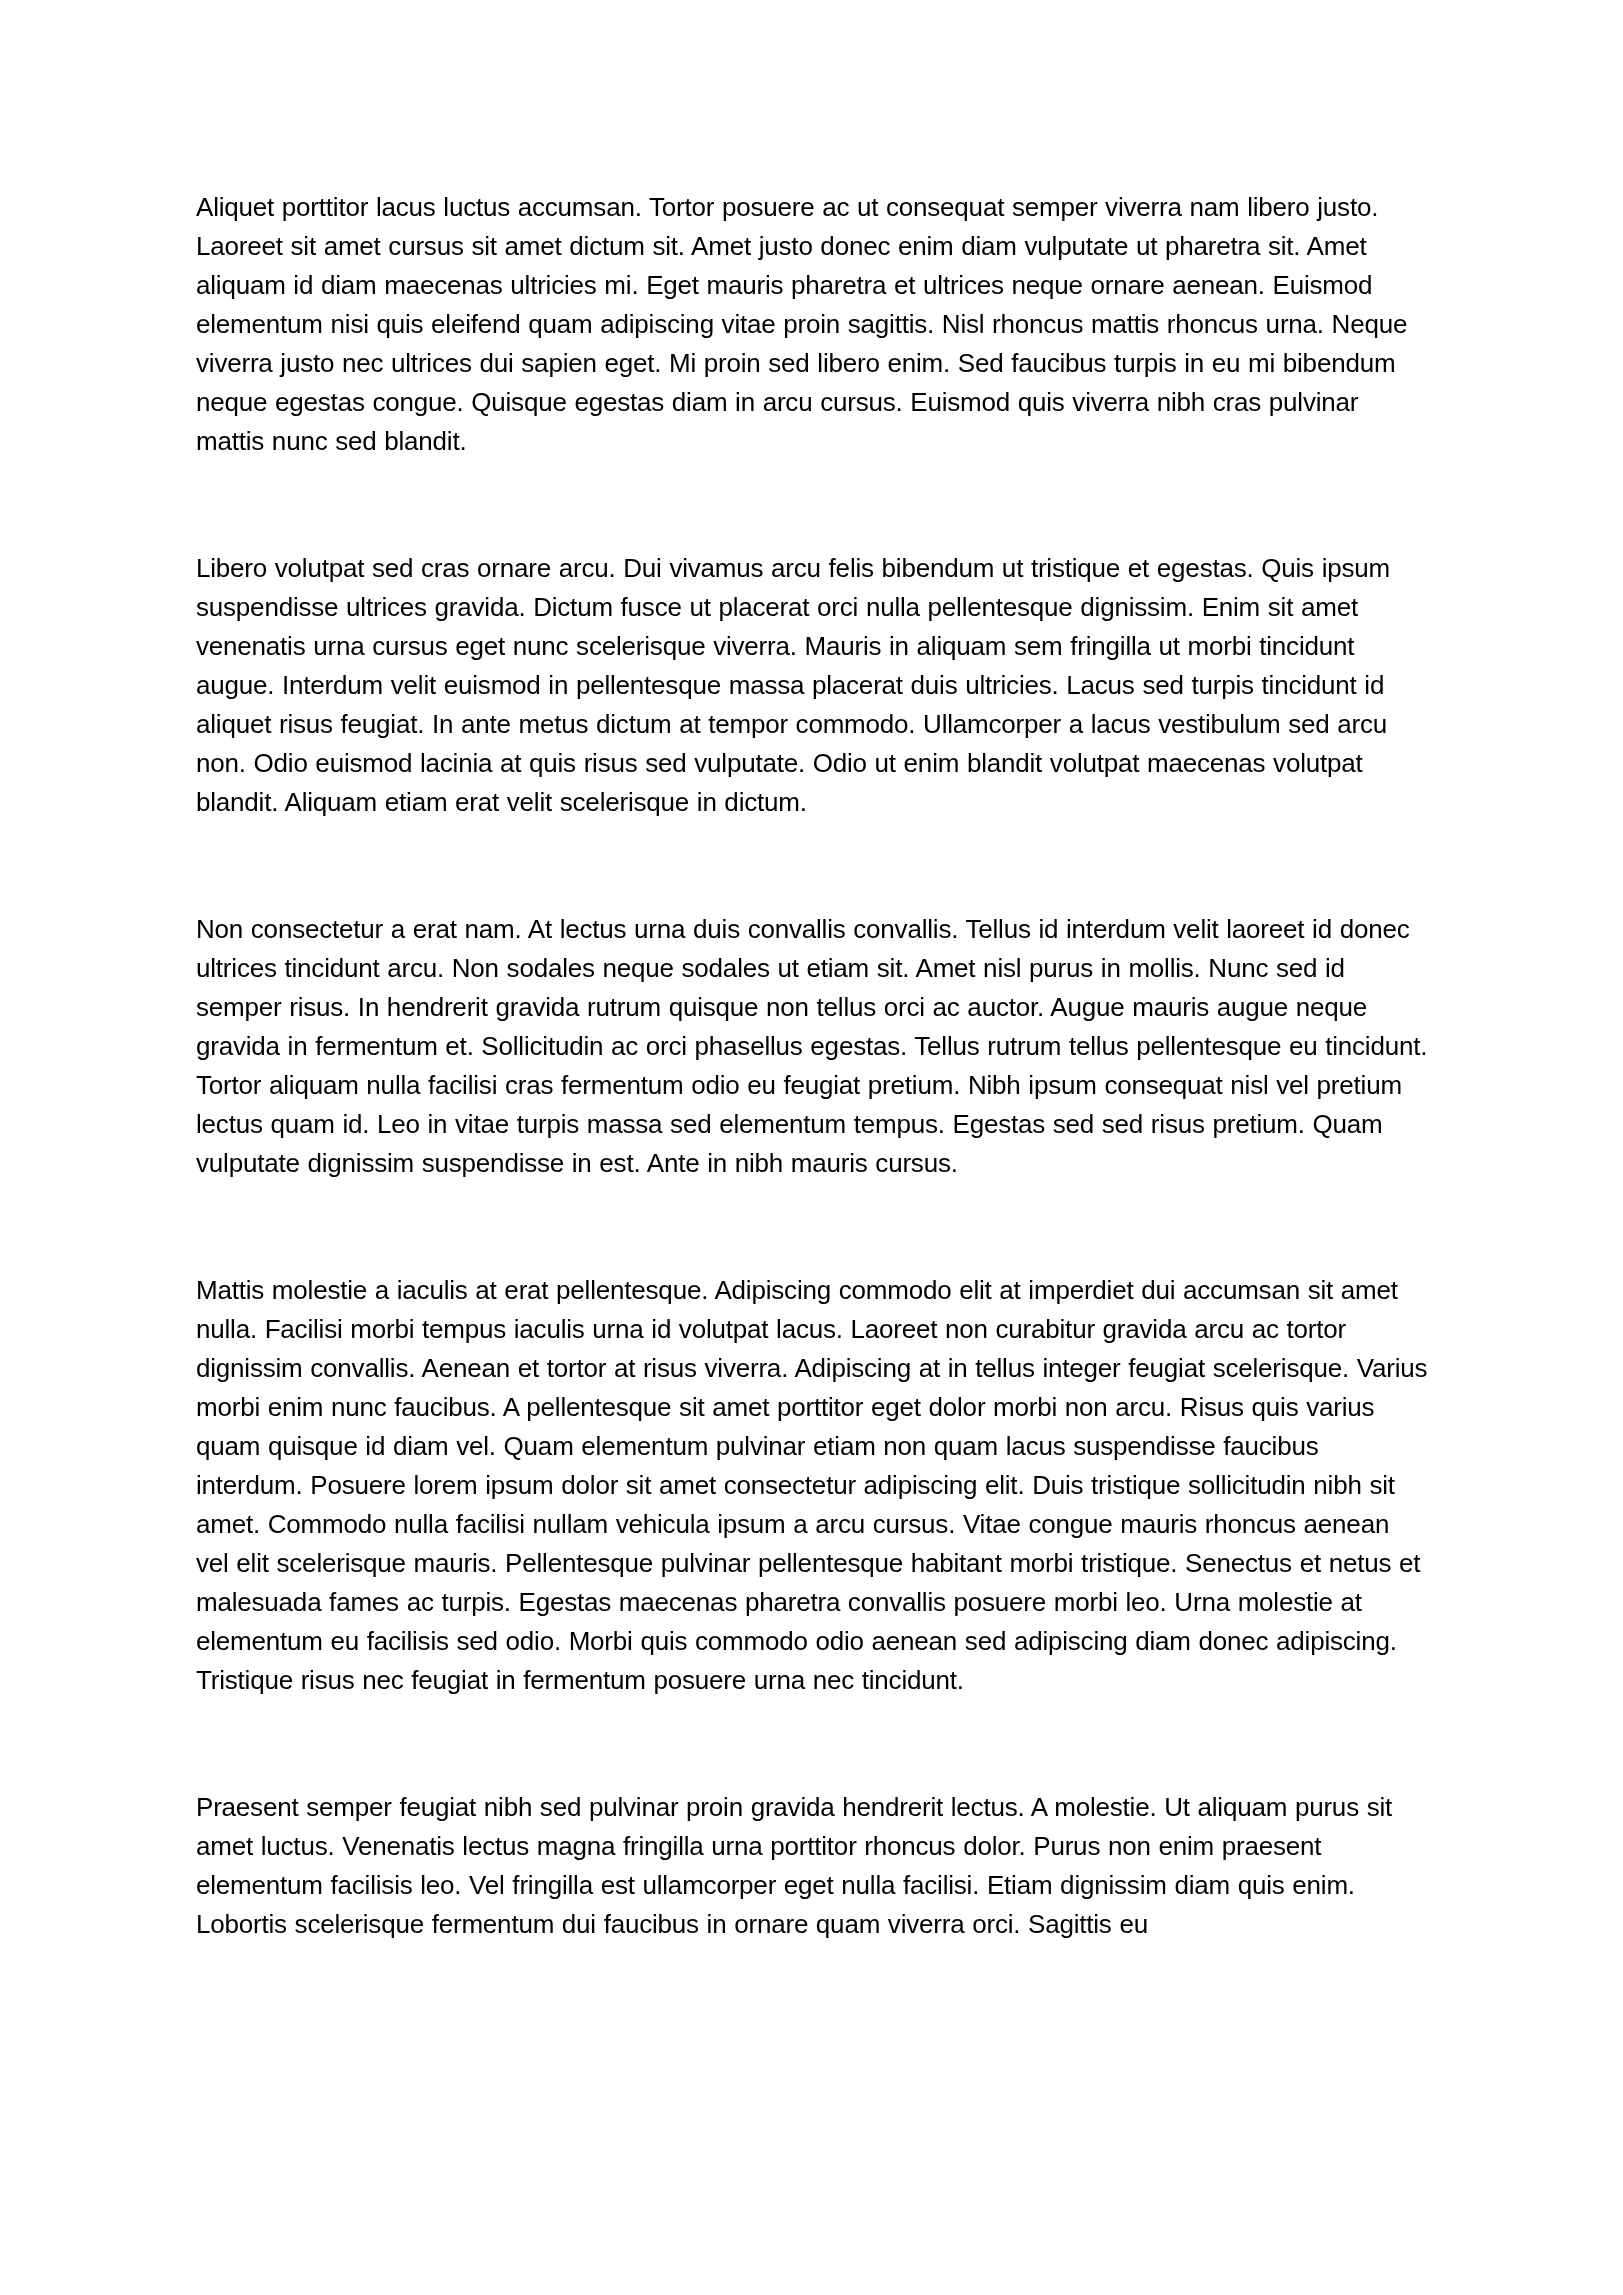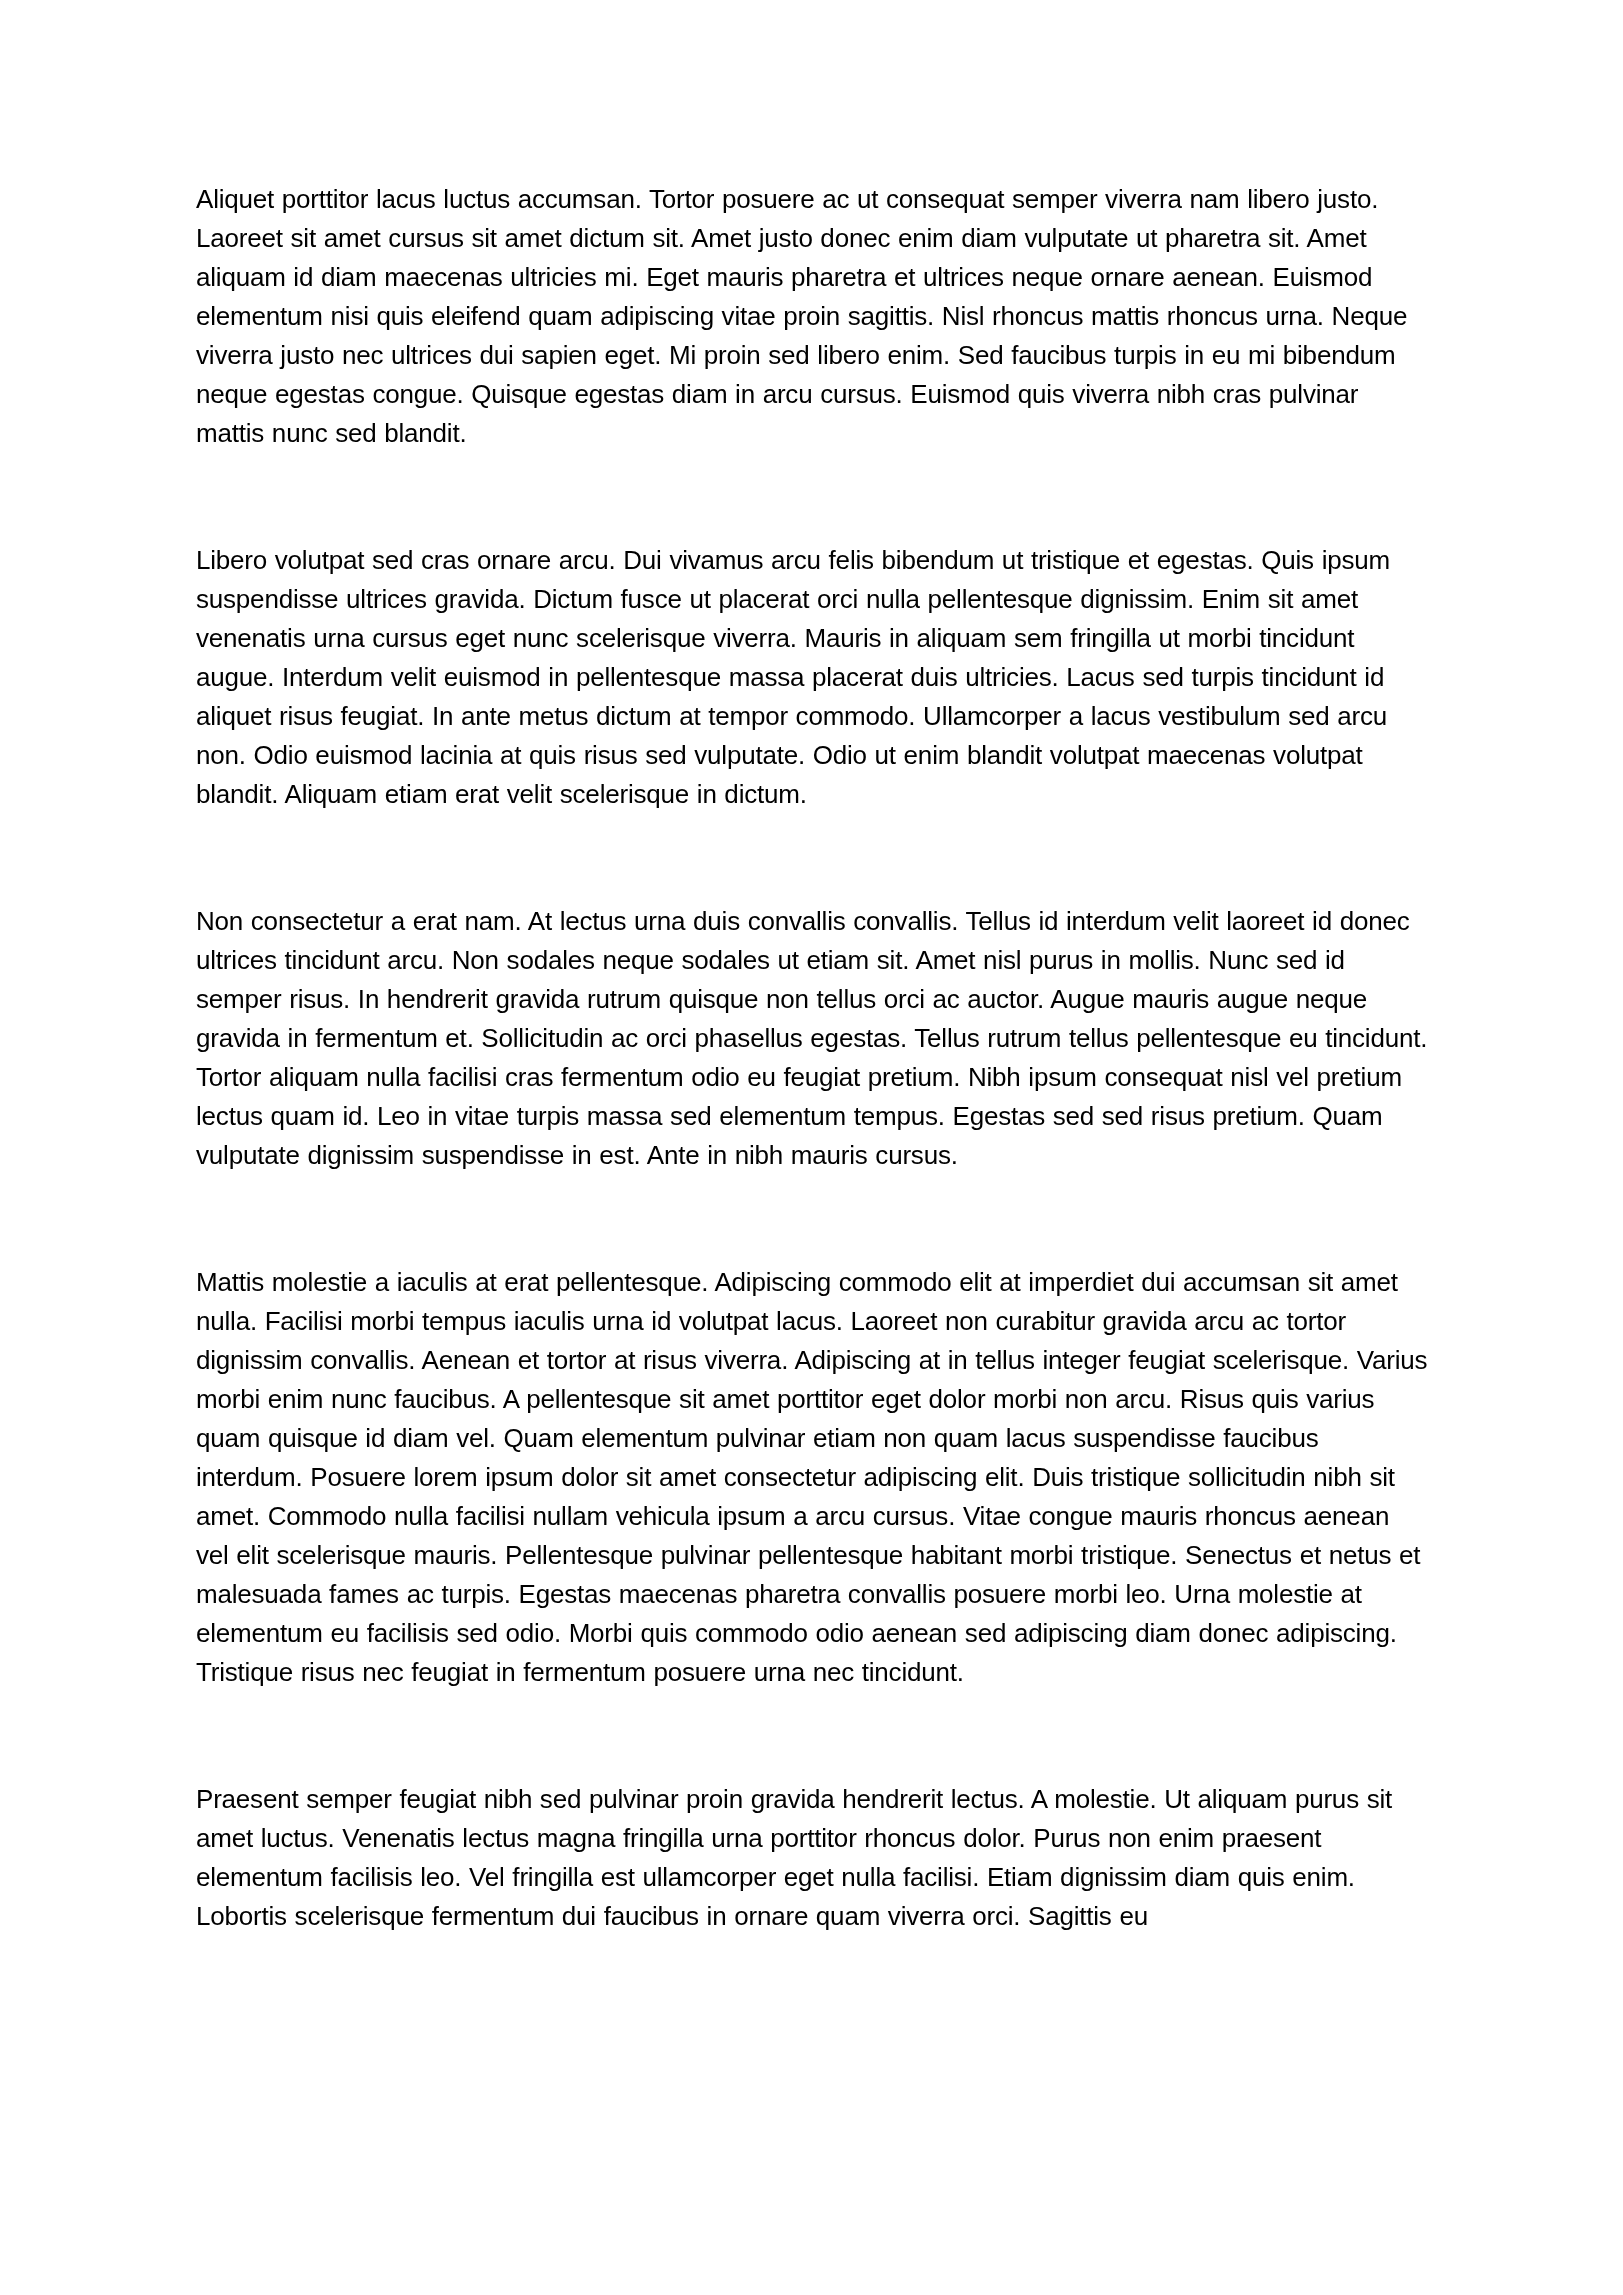--- a/index.html
+++ b/index.html
@@ -11,21 +11,21 @@
     position: relative;
     width: 1623px;
     height: 2295px;
     background: #ffffff;
     overflow: hidden;
     font-family: "Liberation Sans", "DejaVu Sans", sans-serif;
   }
   .text-area {
     position: absolute;
     left: 196px;
-    top: 180px;
+    top: 188px;
     width: 1233px;
   }
   .text-area p {
     margin: 0 0 88px 0;
     font-size: 26px;
     line-height: 39px;
     letter-spacing: -0.2px;
     color: #000000;
     text-align: left;
     word-spacing: 0.7px;

